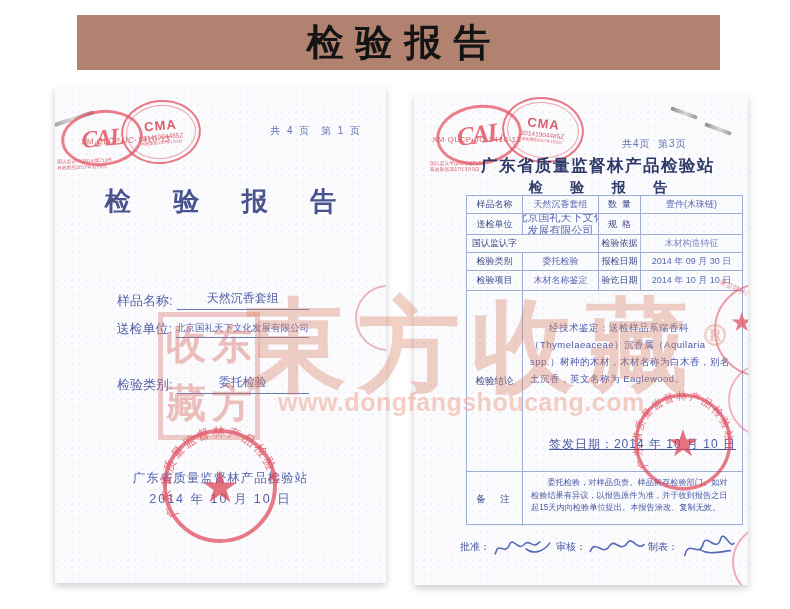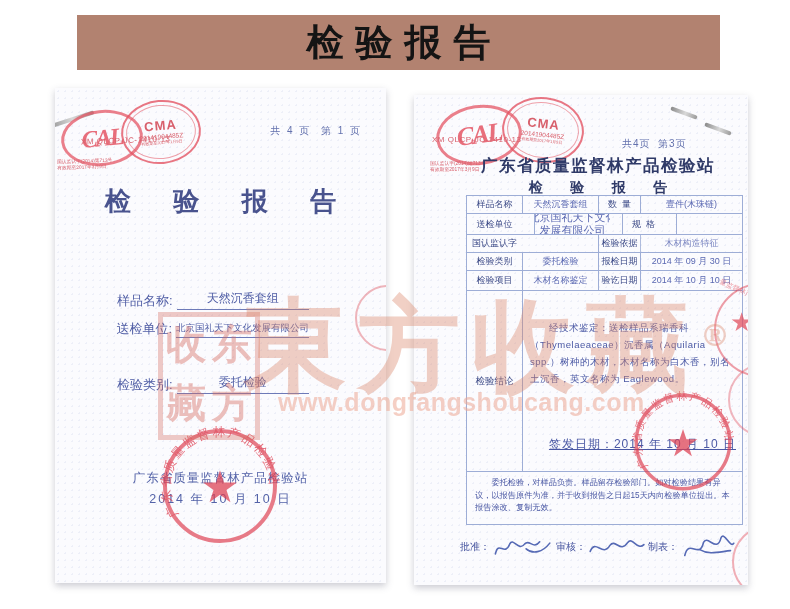--- a/index.html
+++ b/index.html
@@ -194,21 +194,21 @@
   <div class="org-title">广东省质量监督林产品检验站</div>
   <div class="sub-title">检 验 报 告</div>
 
   <div class="rtable">
     <div class="trow" style="height:17px;">
       <div class="tcell tlabel w1">样品名称</div>
       <div class="tcell w2">天然沉香套组</div>
       <div class="tcell tlabel w3">数  量</div>
       <div class="tcell w4">壹件(木珠链)</div>
     </div>
-    <div class="trow" style="height:21px;gap:12px;">
+    <div class="trow" style="height:21px;">
       <div class="tcell tlabel w1">送检单位</div>
       <div class="tcell w2" style="font-size:11px;line-height:1.2;">北京国礼天下文化
 发展有限公司</div>
       <div class="tcell tlabel w3">规  格</div>
       <div class="tcell w4"></div>
     </div>
     <div class="trow" style="height:18px;">
       <div class="tcell tlabel w1">国认监认字</div>
       <div class="tcell w2" style="opacity:.75;margin-top:32px;">邮寄</div>
       <div class="tcell tlabel w3">检验依据</div>
@@ -227,20 +227,21 @@
       <div class="tcell w4">2014 年 10 月 10 日</div>
     </div>
     <div class="trow" style="height:181px;">
       <div class="tcell tlabel w1" style="font-size:9.5px;">检验结论</div>
       <div class="tcell wide concl-content">
         <div class="concl-text">经技术鉴定：送检样品系瑞香科（Thymelaeaceae）沉香属（Aquilaria spp.）树种的木材，木材名称为白木香，别名土沉香，英文名称为 Eaglewood。</div>
         <div class="issue-date">签发日期：2014 年 10 月 10 日</div>
       </div>
     </div>
     <div class="trow" style="height:55px;">
+      <div class="tcell tlabel w1" style="font-size:9.5px;letter-spacing:3px;">备  注</div>
       <div class="tcell wide note-content">委托检验，对样品负责。样品留存检验部门。如对检验结果有异议，以报告原件为准，并于收到报告之日起15天内向检验单位提出。本报告涂改、复制无效。</div>
     </div>
   </div>
 
   <div class="sign-row">
     <span>批准：</span>
     <svg width="62" height="26" viewBox="0 0 62 26" style="transform:rotate(-4deg);">
       <path d="M3,18 C7,4 12,22 18,9 C22,2 26,18 33,10 C38,5 41,17 48,9 M34,15 C40,21 50,20 58,11" fill="none" stroke="#3850a8" stroke-width="1.6" stroke-linecap="round" opacity=".85"></path>
     </svg>
     <span>审核：</span>

